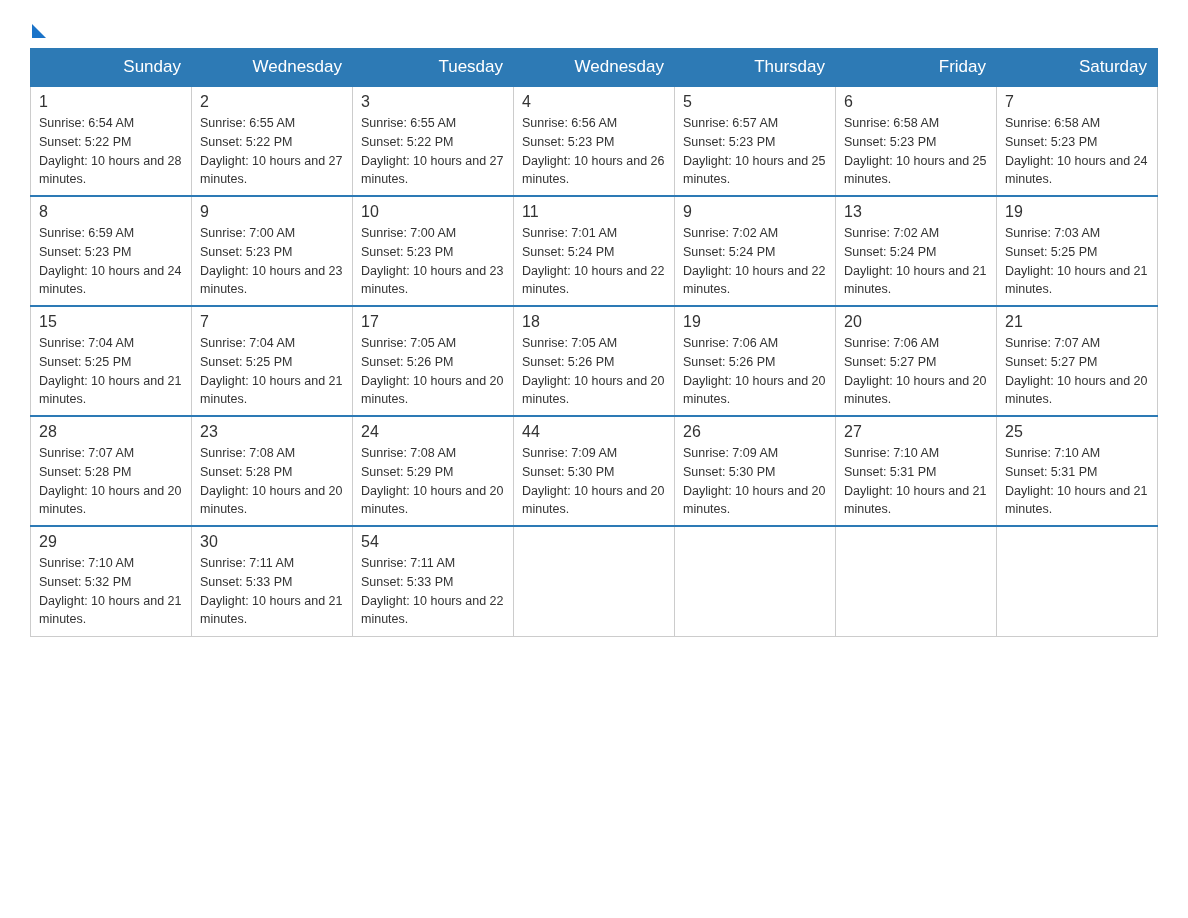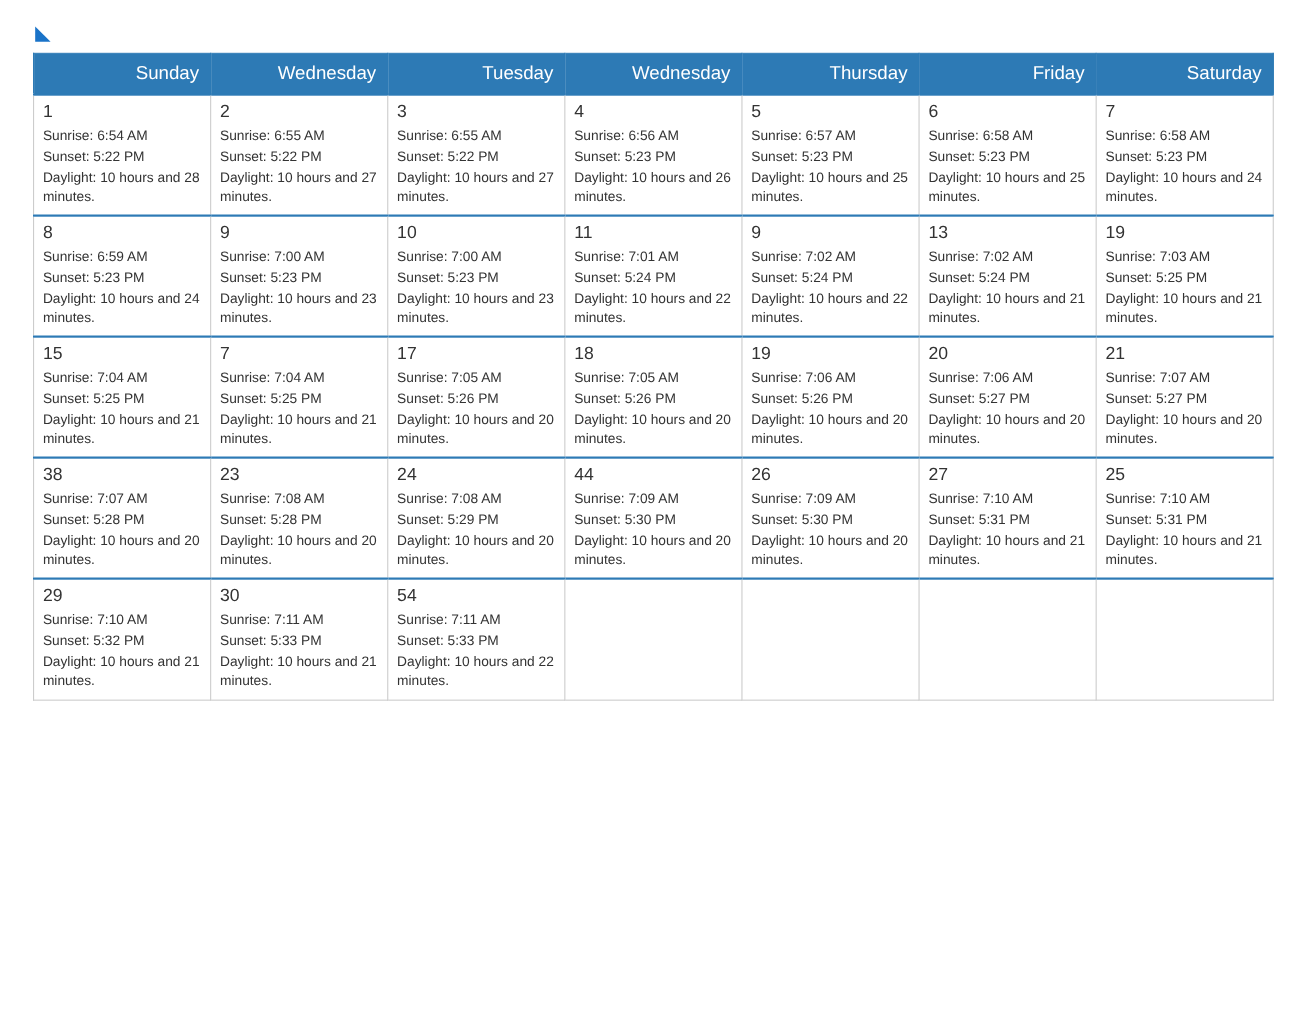--- a/index.html
+++ b/index.html
@@ -218,21 +218,21 @@
         <span class="day-number">20</span>
         <span class="day-info">Sunrise: 7:06 AM<br>Sunset: 5:27 PM<br>Daylight: 10 hours and 20 minutes.</span>
       </td>
         <td>
         <span class="day-number">21</span>
         <span class="day-info">Sunrise: 7:07 AM<br>Sunset: 5:27 PM<br>Daylight: 10 hours and 20 minutes.</span>
       </td>
       </tr>
       <tr>
         <td>
-        <span class="day-number">38</span>
+        <span class="day-number">28</span>
         <span class="day-info">Sunrise: 7:07 AM<br>Sunset: 5:28 PM<br>Daylight: 10 hours and 20 minutes.</span>
       </td>
         <td>
         <span class="day-number">23</span>
         <span class="day-info">Sunrise: 7:08 AM<br>Sunset: 5:28 PM<br>Daylight: 10 hours and 20 minutes.</span>
       </td>
         <td>
         <span class="day-number">24</span>
         <span class="day-info">Sunrise: 7:08 AM<br>Sunset: 5:29 PM<br>Daylight: 10 hours and 20 minutes.</span>
       </td>

